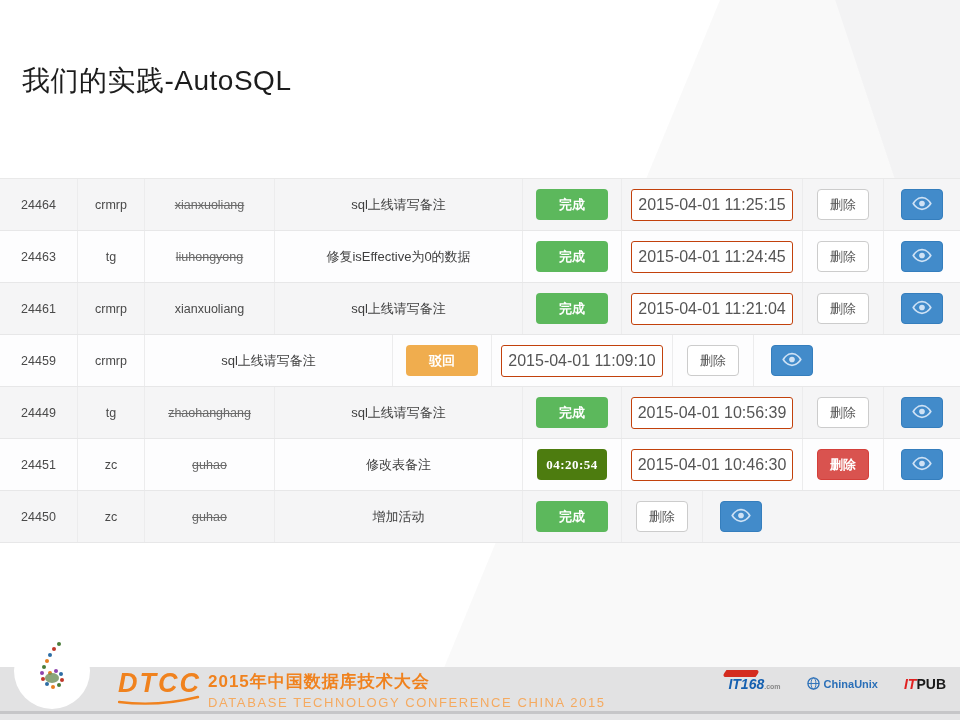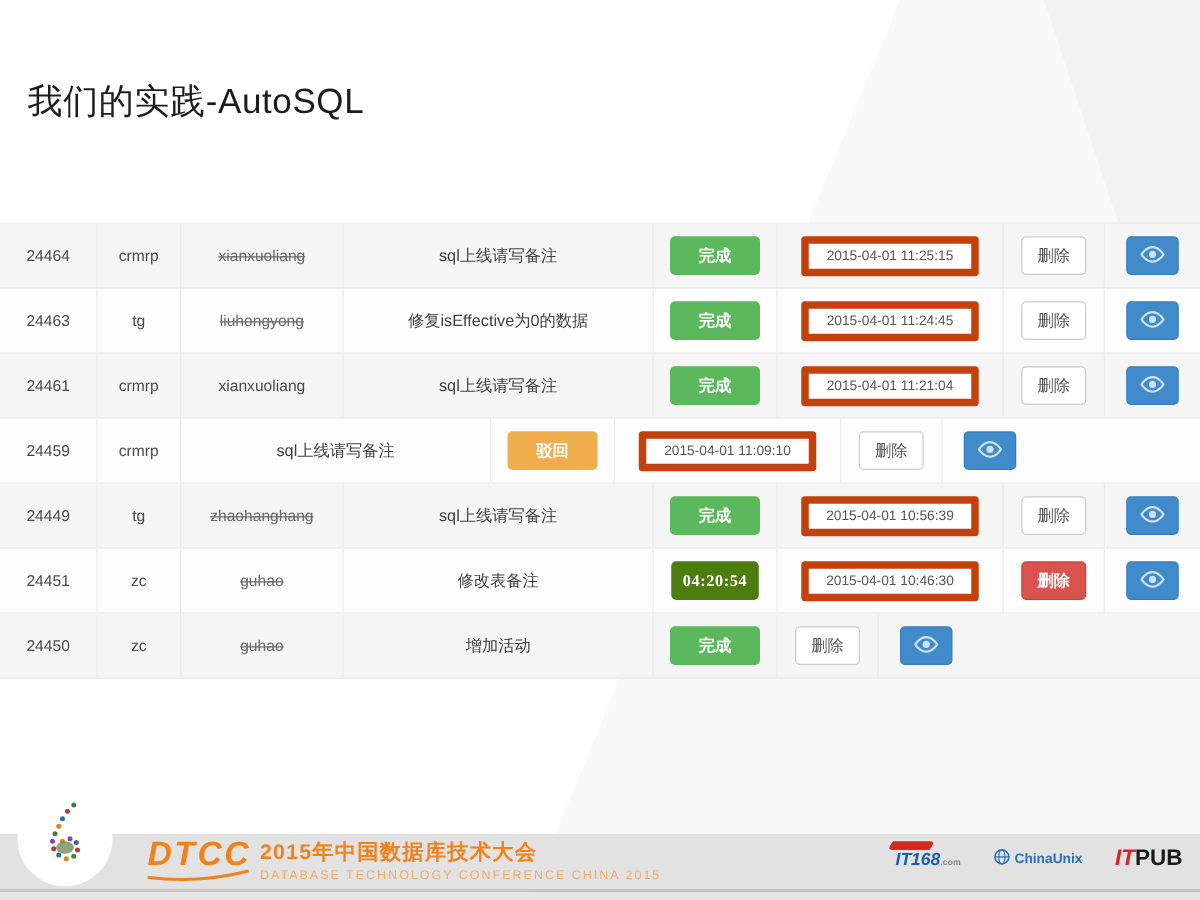--- a/index.html
+++ b/index.html
@@ -42,23 +42,23 @@
 
   .btn {
     border:none; border-radius:4px; font-family:inherit; cursor:pointer;
     font-size:13px; font-weight:bold; line-height:1;
   }
   .status-btn { color:#fff; padding:9px 23px; }
   .status-btn.success { background:#5cb85c; }
   .status-btn.warning { background:#f0ad4e; }
   .status-btn.info    { background:#4d7c0f; padding:9px 9px; letter-spacing:0.5px;font-family:Liberation Serif, serif; }
   .time-box {
-    width:142px; height:32px; background:#fff; border:6px solid #c2410c; border-radius:3px;
+    width:162px; height:32px; background:#fff; border:1px solid #c2410c; border-radius:3px;
     display:flex; align-items:center; justify-content:center;
-    font-size:11px; color:#555;
+    font-size:16px; color:#555;
   }
   .delete-btn { padding:8px 12px; font-weight:normal; }
   .delete-btn.default { background:#fff; border:1px solid #ccc; color:#555; }
   .delete-btn.danger  { background:#d9534f; border:1px solid #d43f3a; color:#fff; font-weight:bold; }
   .view-btn {
     width:42px; height:31px; background:#428bca; border:1px solid #357ebd;
     display:flex; align-items:center; justify-content:center;
   }
 
   
@@ -67,31 +67,31 @@
   .footer-lower { position:absolute; left:0; top:714px; width:960px; height:6px; background:#e6e6e7; }
 
   .emblem { position:absolute; left:13px; top:632px; width:78px; height:78px; }
 
   .dtcc-logo { position:absolute; left:118px; top:668px; width:82px; }
   .dtcc-word { font-size:27px; font-weight:bold; letter-spacing:2px; color:#f0821e; font-style:italic; }
   .dtcc-swoosh { display:block; margin-top:-4px; }
 
   .conf-block { position:absolute; left:208px; top:670px; }
   .conf-title { font-size:17px; font-weight:bold; color:#f0821e; letter-spacing:1px; }
-  .conf-sub   { font-size:10px; color:#f5aa60; letter-spacing:1.6px; margin-top:2px; }
+  .conf-sub   { font-size:13px; color:#f5aa60; letter-spacing:1.6px; margin-top:2px; }
 
   .sponsors { position:absolute; right:14px; top:676px; display:flex; align-items:center; gap:26px; }
   .sp-it168 { position:relative; font-style:italic; font-weight:bold; font-size:14px; color:#1560b0; }
   .sp-it168 .swoosh {
     position:absolute; left:-4px; top:-6px; width:34px; height:7px; background:#d42b1e;
     transform:skewX(-35deg); border-radius:0 4px 0 4px;
   }
   .sp-it168 .suffix { font-size:7px; color:#888; font-style:normal; }
   .sp-cu { display:flex; align-items:center; gap:4px; font-size:11px; font-weight:bold; color:#2a6fb8; }
-  .sp-itpub { font-size:18px; font-weight:bold; }
+  .sp-itpub { font-size:14px; font-weight:bold; }
   .sp-itpub .p1 { color:#e02020; font-style:italic; }
   .sp-itpub .p2 { color:#1b1b1b; }
 </style>
 </head>
 <body>
 
 <div class="bg-shape bg1"></div>
 <div class="bg-shape bg2"></div>
 
 <h1 class="slide-title">我们的实践-AutoSQL</h1>

